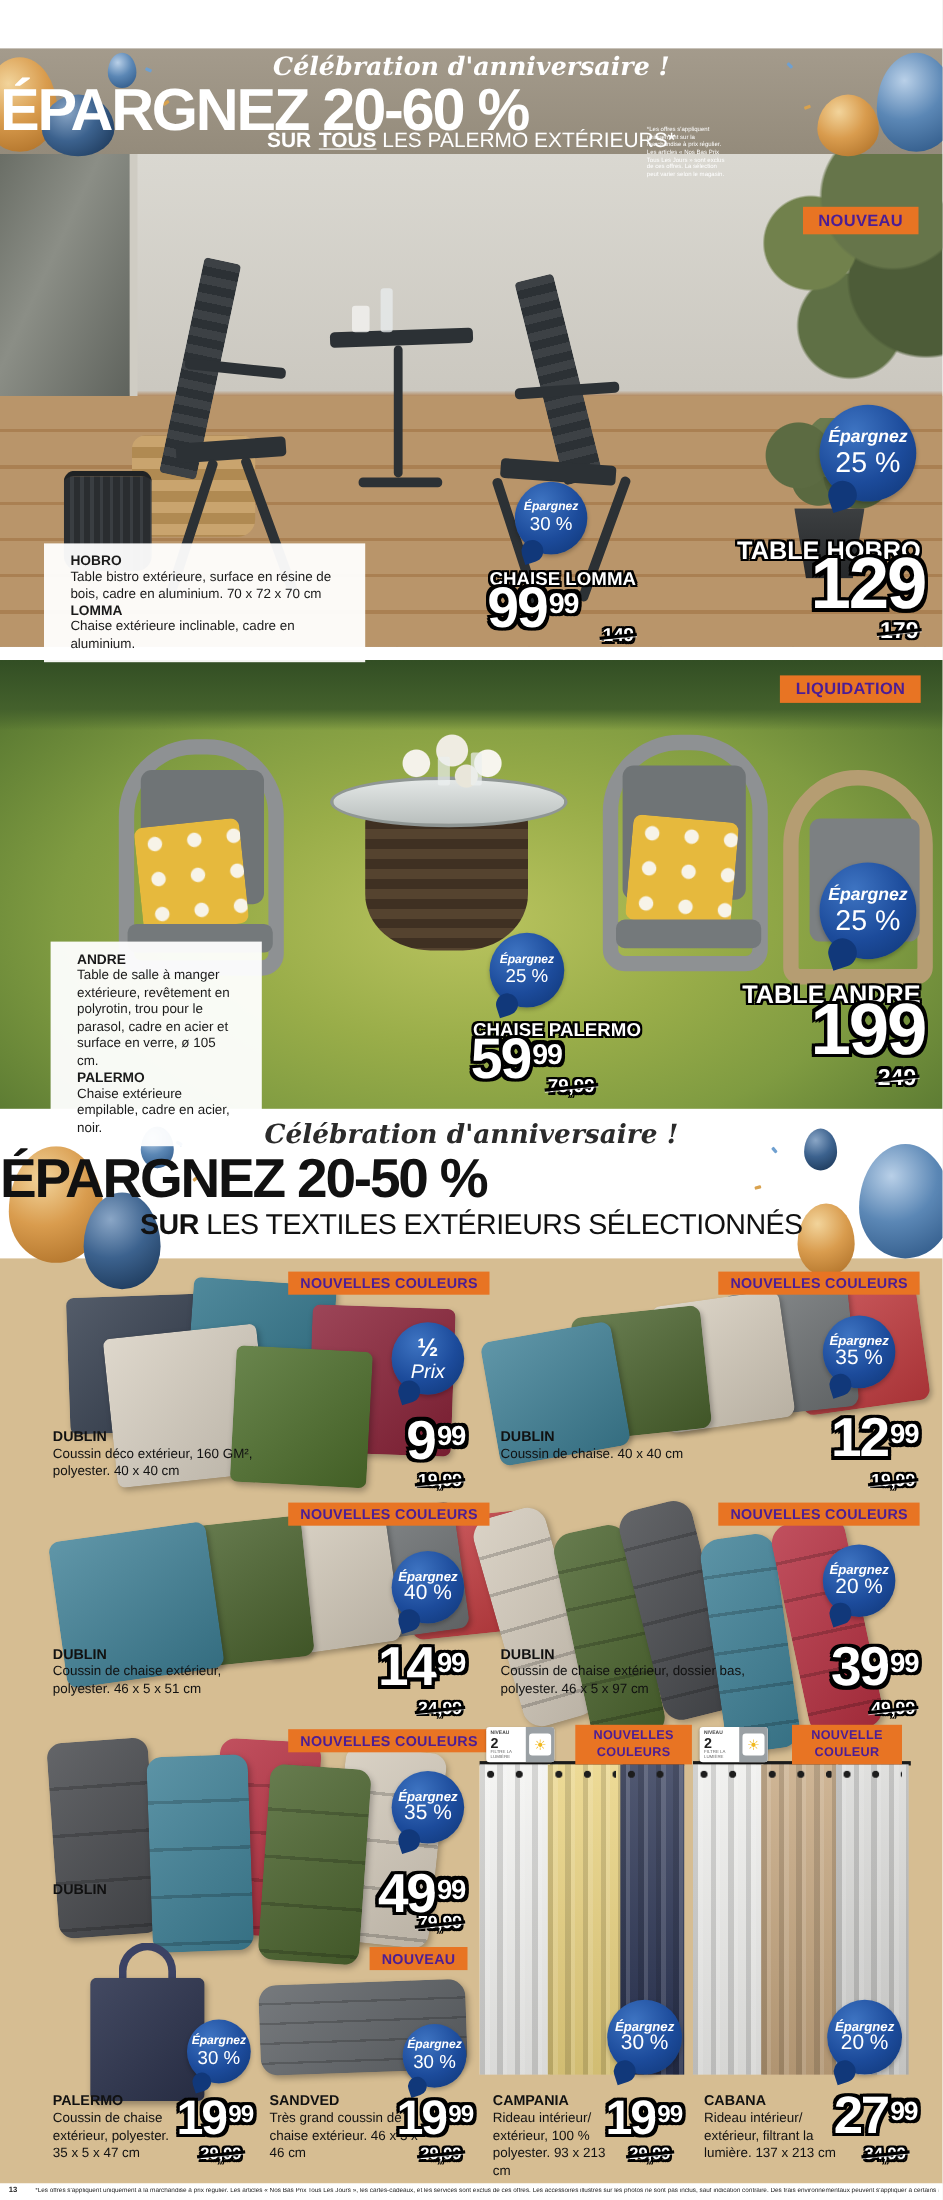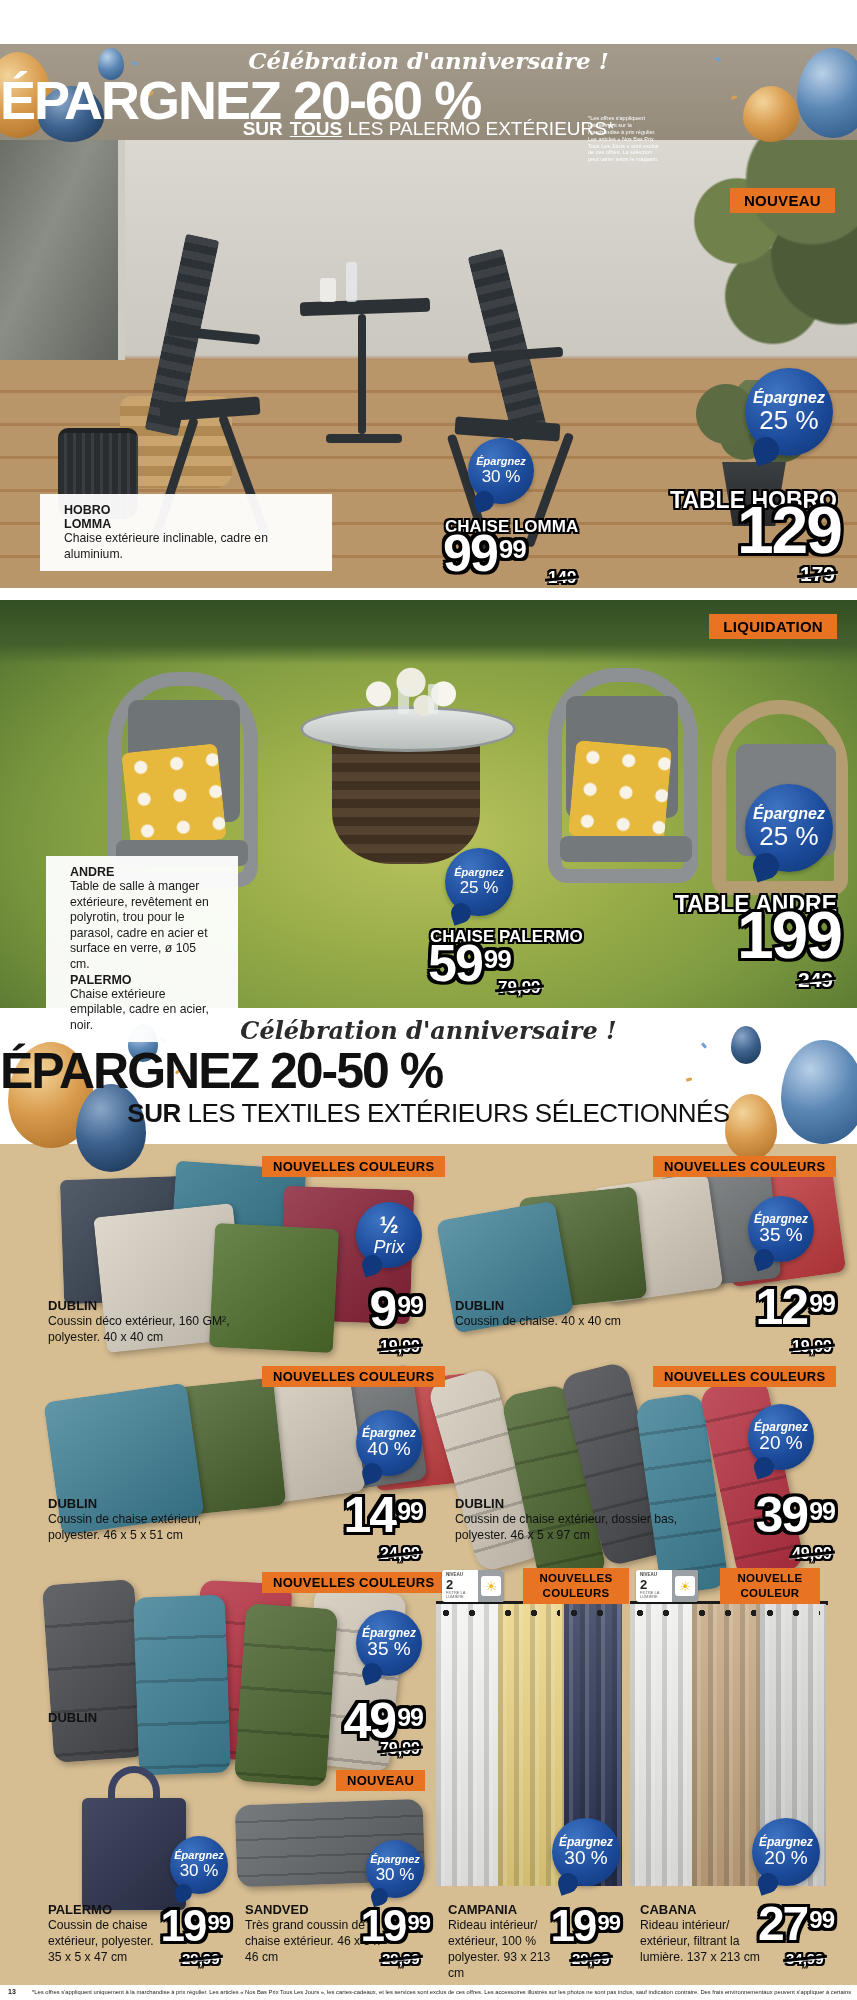--- a/index.html
+++ b/index.html
@@ -1,21 +1,21 @@
 <!DOCTYPE html>
 <html><head>
 <meta charset="utf-8">
 <style>
   html,body{margin:0;padding:0;background:#e8e8e8;}
   .page{position:relative;width:857px;height:2000px;margin:0 auto;background:#fff;
         font-family:"Liberation Sans",sans-serif;overflow:hidden;}
   .abs{position:absolute;}
 
   
-  .badge{position:absolute;background:#e87423;color:#000000;font-weight:bold;font-size:13px;
+  .badge{position:absolute;background:#e87423;color:#4c1d95;font-weight:bold;font-size:13px;
          letter-spacing:.3px;padding:3px 11px;z-index:7;white-space:nowrap;}
   .badge.big{font-size:15px;padding:4px 14px;}
   .badge.two{font-size:11.5px;line-height:1.3;text-align:center;padding:3px 9px;white-space:normal;}
 
   .bubble{position:absolute;z-index:7;border-radius:50%;
           background:radial-gradient(circle at 36% 28%,#3e74c2 0%,#1c4b9b 55%,#0f3574 100%);
           color:#fff;display:flex;flex-direction:column;align-items:center;justify-content:center;
           text-align:center;box-shadow:0 2px 4px rgba(0,0,0,.25);}
   .bubble::after{content:"";position:absolute;bottom:-7px;left:9%;width:30%;height:30%;
           background:#11387a;border-radius:80% 80% 80% 0;transform:rotate(-18deg);z-index:-1;}
@@ -179,20 +179,21 @@
     <span class="bp">30 %</span>
   </div>
   <div class="plabel o2" style="left:445px;top:517px;font-size:17px;">CHAISE LOMMA</div>
   <div class="price o3" style="left:443px;top:530px;font-size:52px;">
     <span>99</span><span class="pc">99</span>
   </div>
   <div class="old o2" style="left:508px;top:568px;font-size:17px;margin-left:40px;">149</div>
 
   <div class="card" style="left:40px;top:494px;width:292px;">
     <span class="cb">HOBRO</span>
+    <span class="cd">Table bistro extérieure, surface en résine de bois, cadre en aluminium. 70 x 72 x 70 cm</span>
     <span class="cb">LOMMA</span>
     <span class="cd">Chaise extérieure inclinable, cadre en aluminium.</span>
   </div>
 
   <div class="ph photo2">
     <div class="shape" style="left:0;top:0;width:857px;height:64px;background:linear-gradient(180deg,#324e24,#44612c 70%,rgba(68,97,44,0));"></div>
 
     <div class="shape" style="left:108px;top:72px;width:150px;height:215px;border:14px solid #8e9193;border-radius:70px 70px 20px 20px;box-sizing:border-box;"></div>
     <div class="shape" style="left:128px;top:100px;width:112px;height:122px;background:#6f7476;border-radius:10px;"></div>
     <div class="shape" style="left:126px;top:148px;width:96px;height:96px;background:#e6b93d;border-radius:8px;transform:rotate(-6deg);background-image:radial-gradient(circle,#f7f3e8 0 6px,transparent 7px);background-size:36px 32px;"></div>

